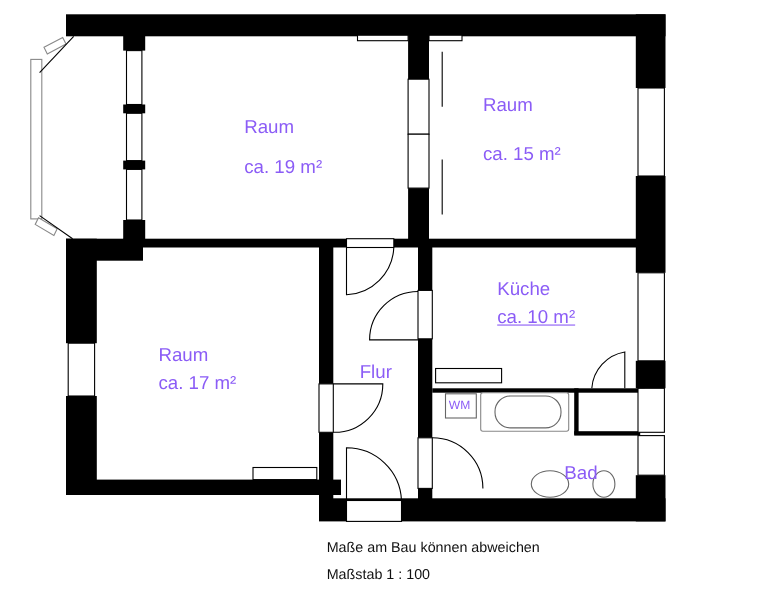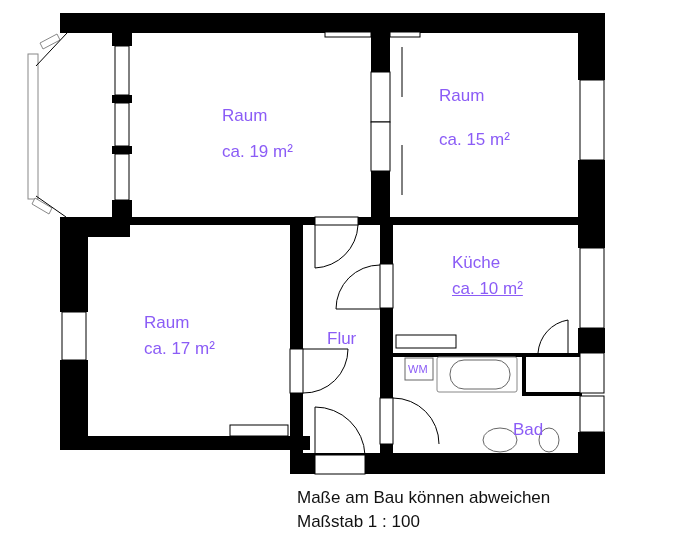--- a/index.html
+++ b/index.html
@@ -1,19 +1,19 @@
 <!DOCTYPE html>
 <html><head>
 <meta charset="utf-8">
 <style>
   html, body { margin:0; padding:0; background:#ffffff; }
   body { width:699px; height:536px; position:relative; overflow:hidden; font-family:"Liberation Sans", sans-serif; }
   svg { position:absolute; left:0; top:0; }
   .lbl { position:absolute; font-size:17px; color:#8b5cf6; line-height:24px; white-space:nowrap; }
-  .note { position:absolute; font-size:17px; color:#111; line-height:24px; white-space:nowrap; }
+  .note { position:absolute; font-size:13px; color:#111; line-height:24px; white-space:nowrap; }
 </style>
 </head>
 <body>
 
 <svg width="699" height="536" viewBox="0 0 699 536">
   <g fill="#000">
 
     <rect x="60" y="13" width="545" height="20"></rect>
 
     <rect x="578" y="13" width="27" height="67"></rect>

